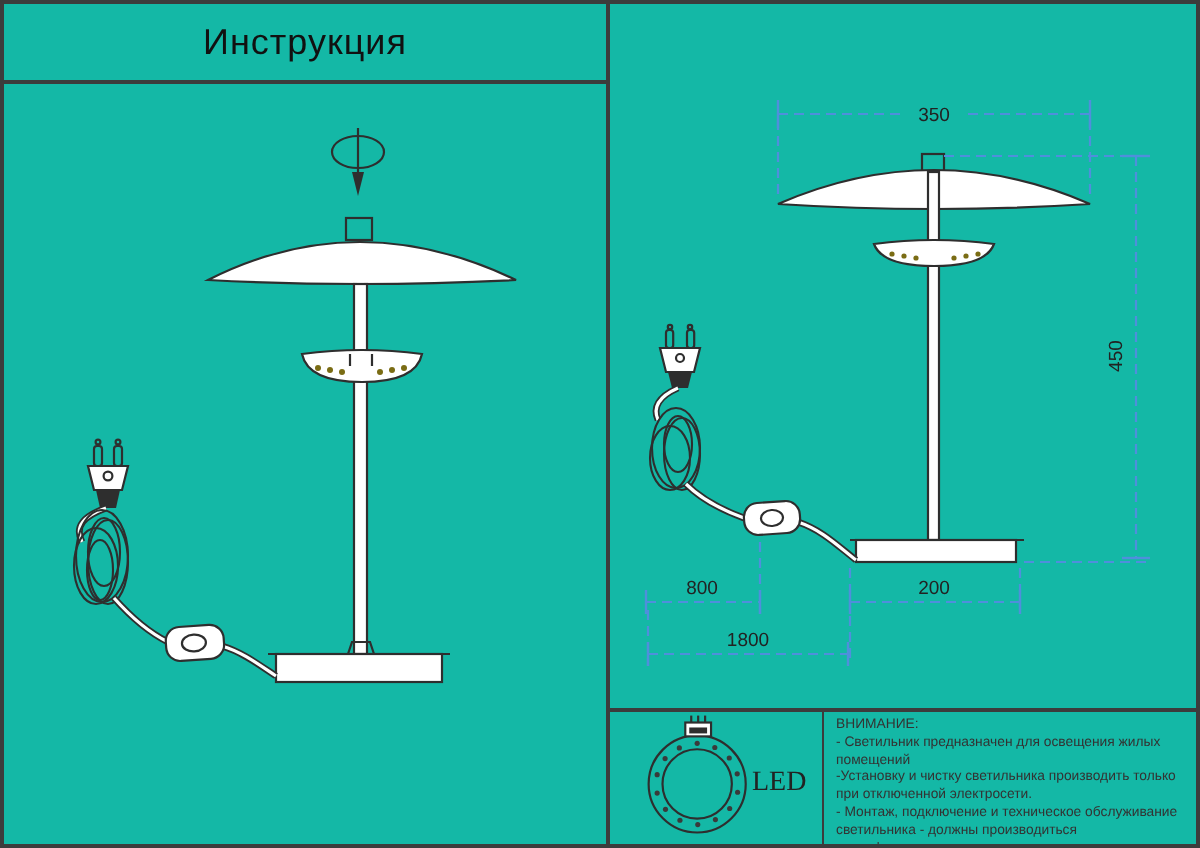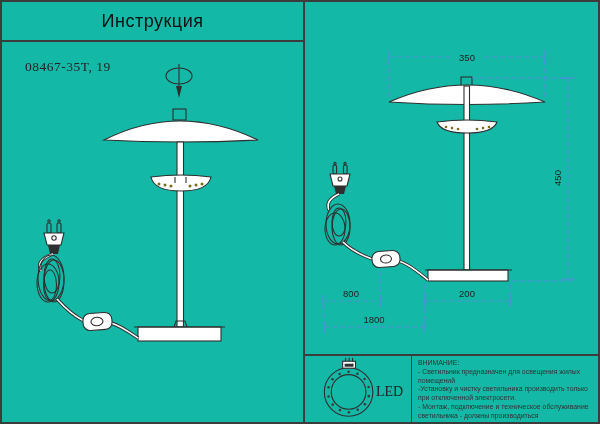--- a/index.html
+++ b/index.html
@@ -38,21 +38,20 @@
 </style>
 </head>
 <body>
 
 <div id="sheet">
 
   <div id="left-panel">
     <div id="title-box">
       <span id="page-title">Инструкция</span>
     </div>
-    <span id="model-code">08467-35T, 19</span>
 
     <svg id="left-drawing" width="303" height="382" viewBox="0 0 303 382">
 
       <g>
         <line class="ln" x1="177" y1="22" x2="177" y2="45"></line>
         <ellipse class="ln" cx="177" cy="34" rx="13" ry="8"></ellipse>
         <polygon class="dk" points="174,44 180,44 177,56"></polygon>
       </g>
 
       <rect class="ln" x="171" y="67" width="13" height="11"></rect>

